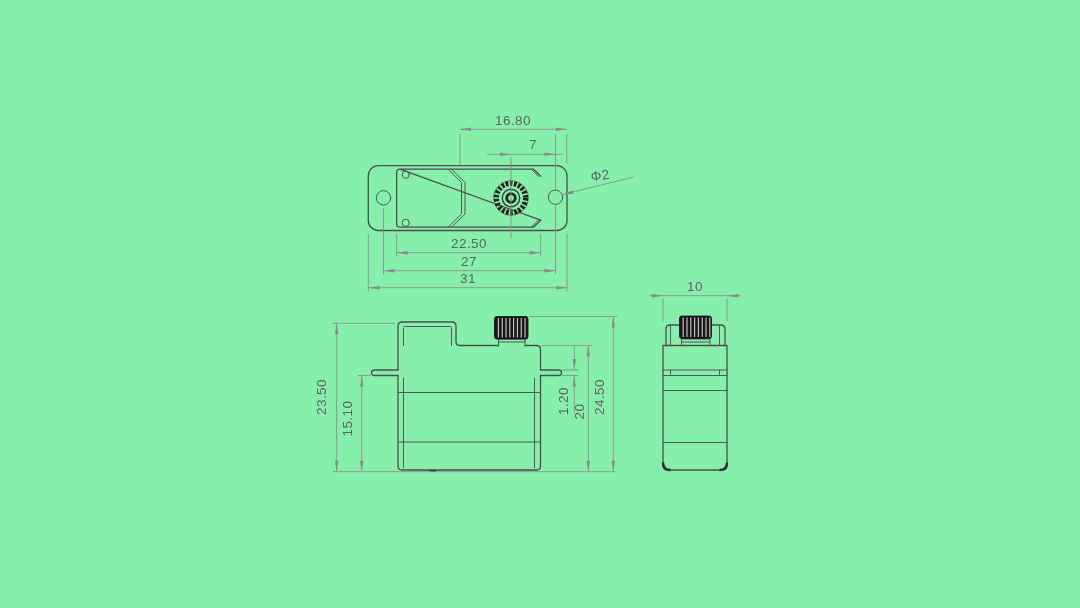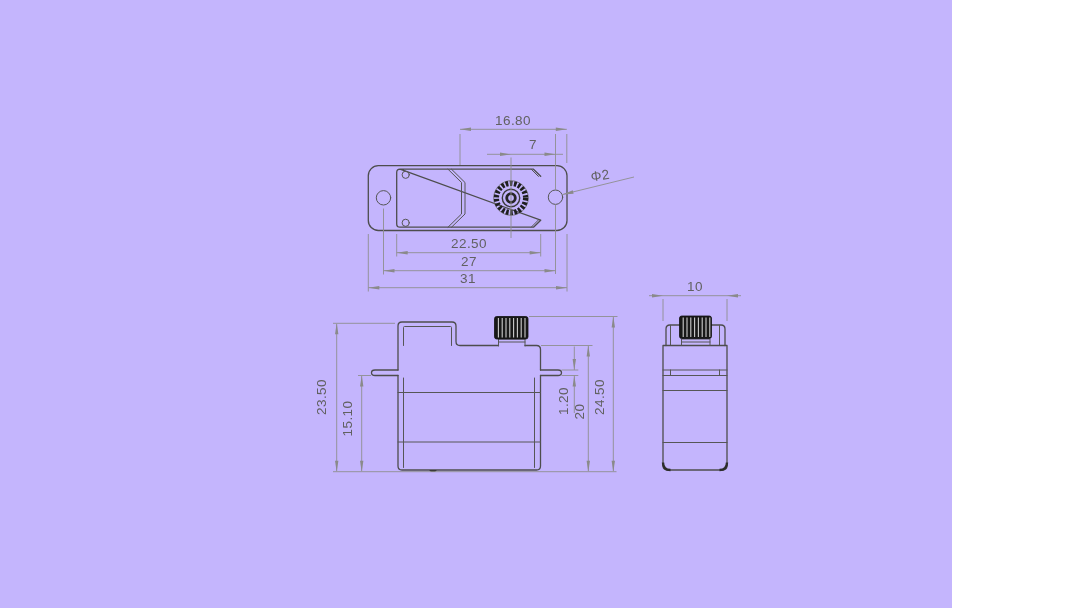--- a/index.html
+++ b/index.html
@@ -1,16 +1,16 @@
 <!DOCTYPE html>
 <html><head>
 <meta charset="utf-8">
 <style>
   html,body{margin:0;padding:0;background:#ffffff;}
-  .canvas{position:relative;width:952px;height:608px;background:#c4b5fd;overflow:hidden;
+  .canvas{position:relative;width:1080px;height:608px;background:#86efac;overflow:hidden;
           font-family:"Liberation Sans", sans-serif;}
   svg text{font-family:"Liberation Sans", sans-serif;fill:#616161;letter-spacing:.4px;}
   .dimtxt{font-size:13.5px;}
   .outline{stroke:#4d4d4d;stroke-width:1.3;fill:none;stroke-linecap:round;stroke-linejoin:round;}
   .inner{stroke:#565656;stroke-width:1;fill:none;stroke-linecap:round;}
   .dim{stroke:#8f8f8f;stroke-width:.9;fill:none;}
   .arr{fill:#8a8a8a;stroke:none;}
   .gearfill{fill:#181818;stroke:#111;stroke-width:.8;}
   .stripe{stroke:#cdcdcd;stroke-width:1.1;}
 </style>

